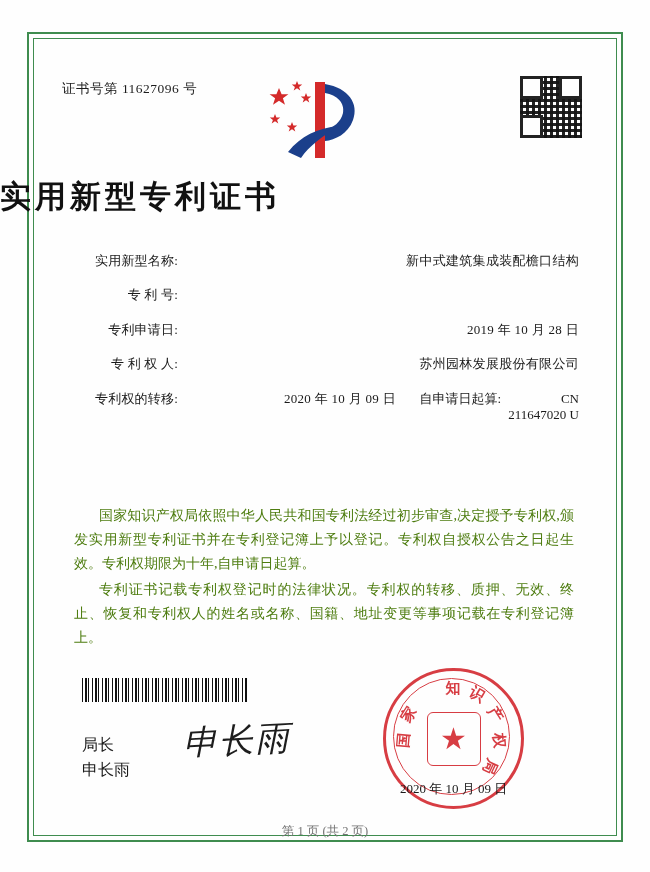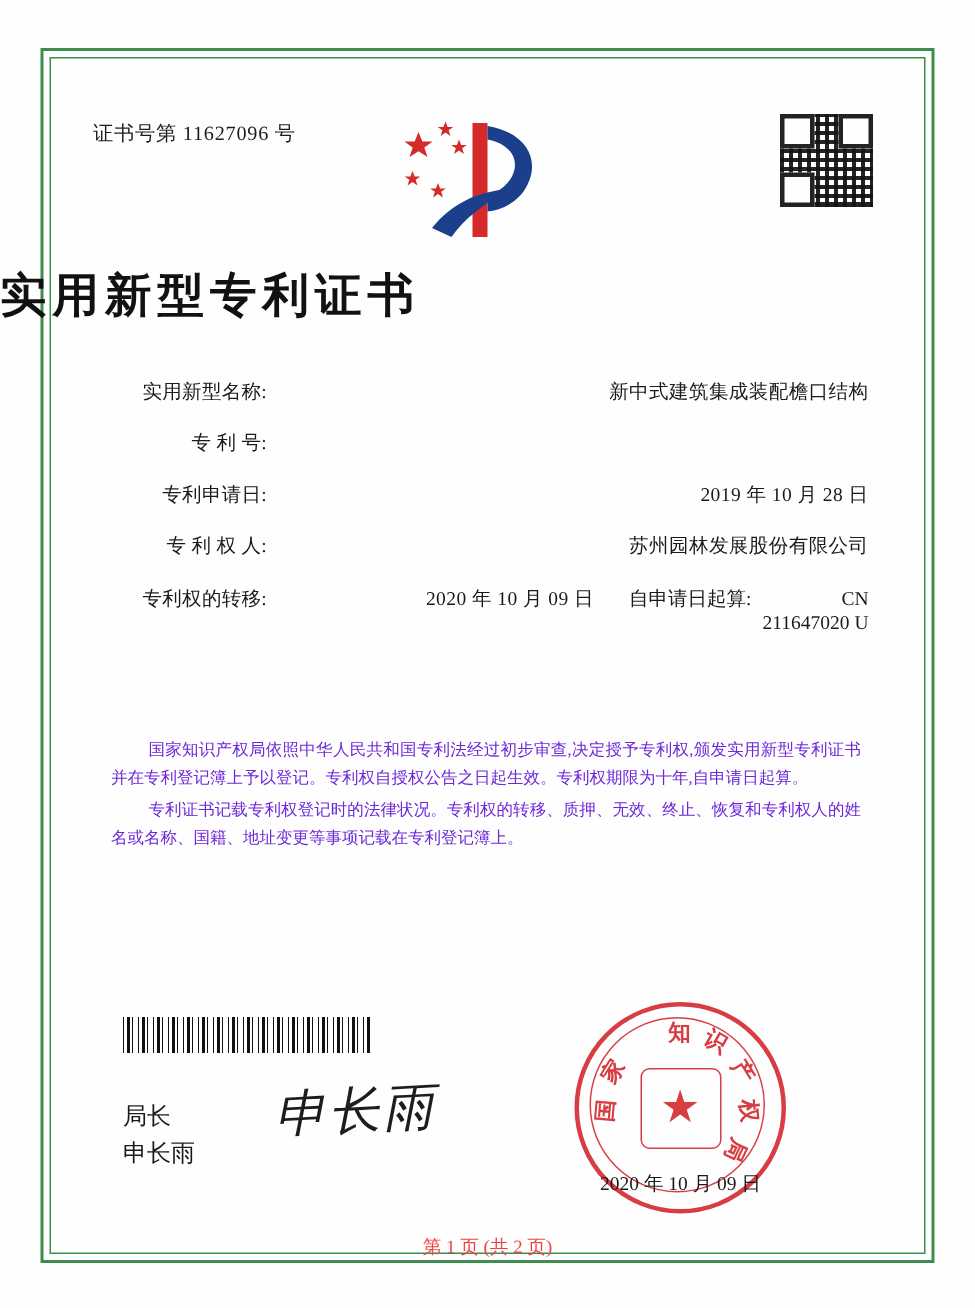--- a/index.html
+++ b/index.html
@@ -132,25 +132,25 @@
     flex: 0 0 105px;
     white-space: nowrap;
   }
   .field-value2 {
     flex: 1 1 auto;
   }
 
   .paragraphs {
     position: absolute;
     left: 74px;
-    top: 491px;
+    top: 504px;
     width: 500px;
-    font-size: 11px;
+    font-size: 14px;
     line-height: 1.72;
-    color: #6d28d9;
+    color: #4d7c0f;
     text-align: justify;
   }
   .paragraphs p {
     margin: 0 0 2px 0;
     text-indent: 25px;
   }
 
   .barcode {
     position: absolute;
     left: 82px;
@@ -232,21 +232,21 @@
     color: #1a1a1a;
   }
 
   .footer {
     position: absolute;
     left: 0;
     right: 0;
     top: 823px;
     text-align: center;
     font-size: 12.5px;
-    color: #ef4444;
+    color: #737373;
   }
 </style>
 </head>
 <body>
 
 <div class="page">
 
   <div class="frame-outer"></div>
   <div class="frame-inner"></div>
 

